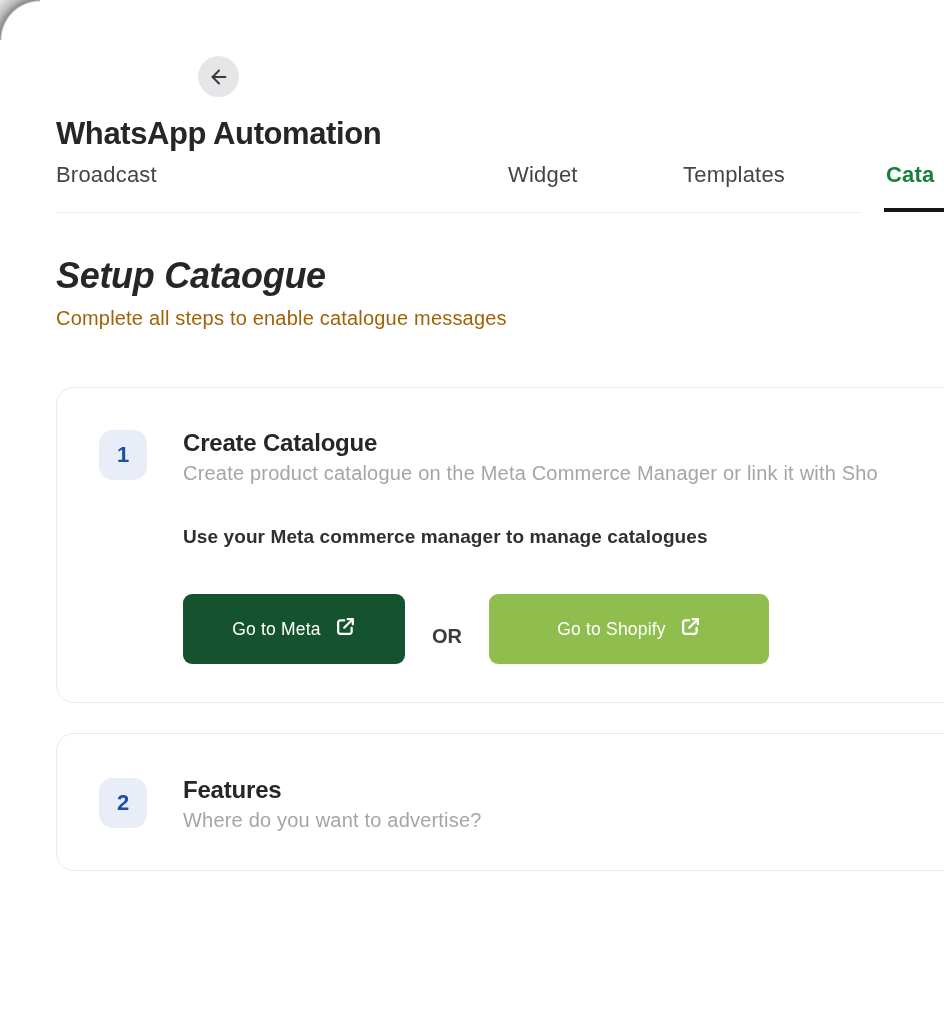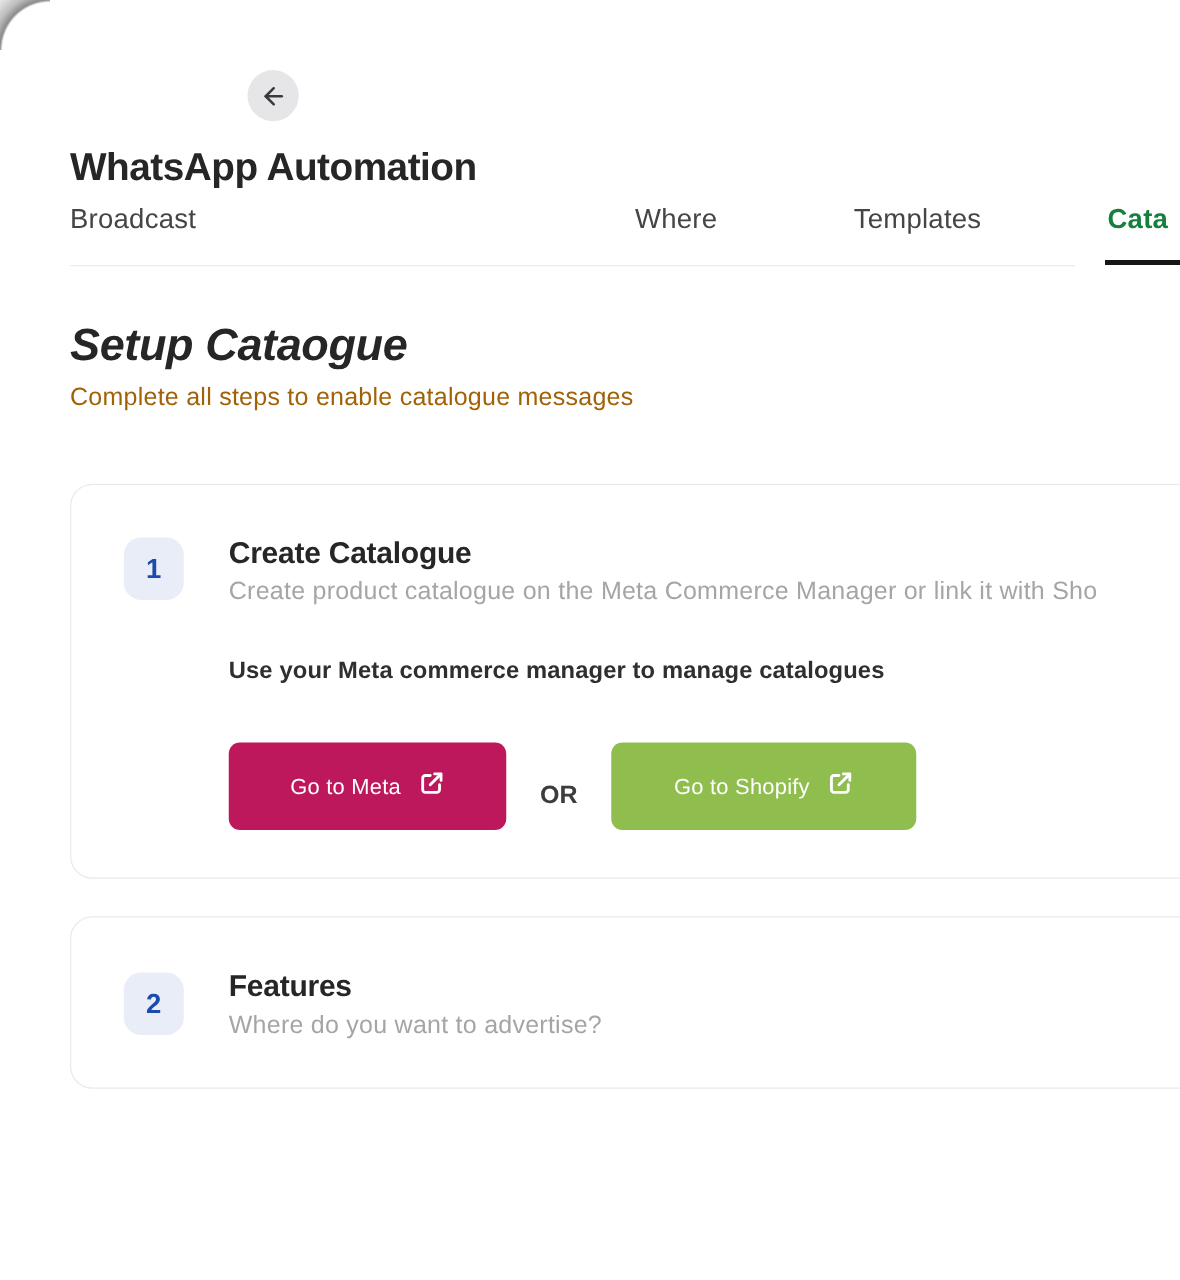--- a/index.html
+++ b/index.html
@@ -58,21 +58,21 @@
   .card-desc { font-size:20px; color:#a5a5a5; letter-spacing:0.2px; line-height:26px;
     margin-top:2px; white-space:nowrap; }
 
   .note { margin-top:40px; font-size:19px; font-weight:bold; color:#2f2f2f; letter-spacing:0.1px; }
 
   .btn-row { margin-top:46px; display:flex; align-items:center; gap:27px; }
   .action-btn { height:70px; border:none; border-radius:9px; color:#fff; font-size:17.5px;
     letter-spacing:0.2px; font-family:inherit; display:flex; align-items:center;
     justify-content:center; gap:14px; cursor:pointer; }
   .btn-meta { width:222px; }
-  .btn-shopify { width:244px; }
+  .btn-shopify { width:280px; }
   .or-label { font-size:20px; font-weight:bold; color:#3c3c3c;margin-top:14px; }
   .ext-icon { display:block; }
 </style>
 </head>
 <body>
 
 <div class="page">
   <div class="corner-shade"></div>
 
   <div class="header">
@@ -82,38 +82,38 @@
           <path d="M19 12H5"></path>
             <path d="M12 19l-7-7 7-7"></path>
         </svg>
       </span>
     </button>
     <h1 class="page-title">WhatsApp Automation</h1>
   </div>
 
   <div class="tabbar">
     <button class="tab tab-0">Broadcast</button>
-    <button class="tab tab-2">Where</button>
+    <button class="tab tab-2">Widget</button>
     <button class="tab tab-3">Templates</button>
     <button class="tab tab-4">Cata</button>
     <div class="tab-border"></div>
     <div class="tab-underline"></div>
   </div>
 
   <h2 class="section-title">Setup Cataogue</h2>
   <div class="section-subtitle">Complete all steps to enable catalogue messages</div>
 
   <div class="card card-1">
     <div class="badge">1</div>
     <div class="card-content">
       <div class="card-title">Create Catalogue</div>
       <div class="card-desc">Create product catalogue on the Meta Commerce Manager or link it with Sho</div>
       <div class="note">Use your Meta commerce manager to manage catalogues</div>
       <div class="btn-row">
-        <button class="action-btn btn-meta" style="background: #be185d;">
+        <button class="action-btn btn-meta" style="background: #14532d;">
           <span>Go to Meta</span>
           <span class="ext-icon">
             <svg width="21" height="21" viewBox="0 0 24 24" fill="none" stroke="#ffffff" stroke-width="2.6" stroke-linecap="round" stroke-linejoin="round">
               <path d="M19 13.5V18a2.4 2.4 0 0 1-2.4 2.4H6A2.4 2.4 0 0 1 3.6 18V7.4A2.4 2.4 0 0 1 6 5h4.5"></path>
               <path d="M14.5 3.6h5.9v5.9"></path>
               <path d="M10.5 13.5L20 4"></path>
             </svg>
           </span>
         </button>
         <span class="or-label">OR</span>

